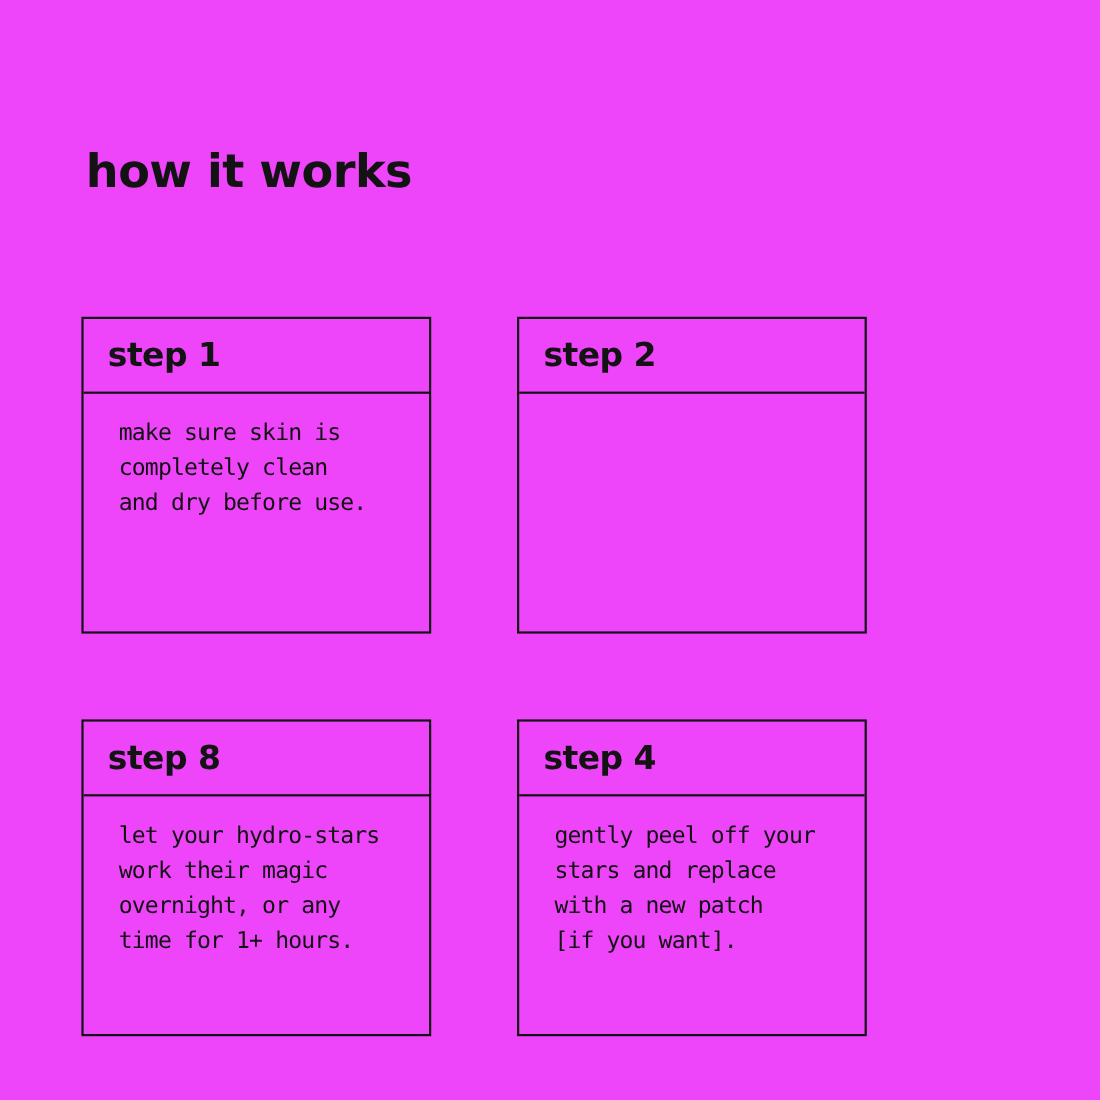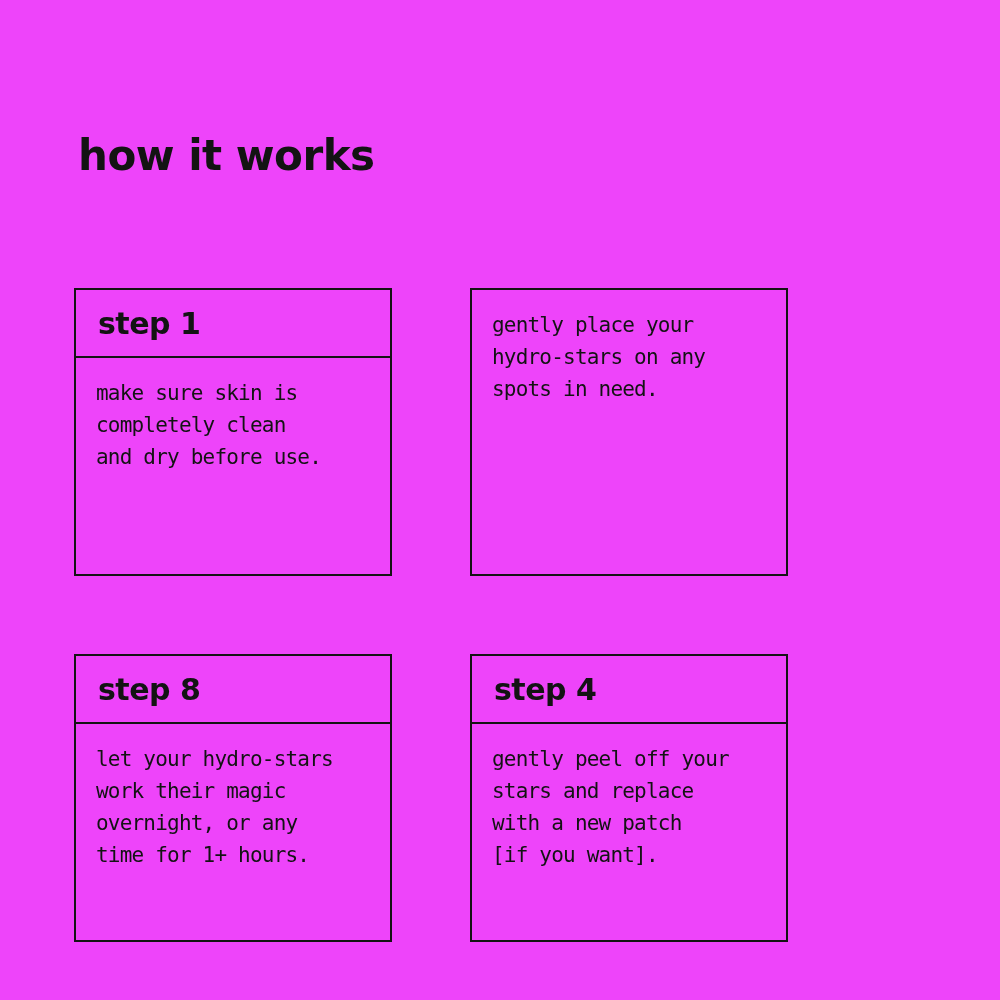--- a/index.html
+++ b/index.html
@@ -51,21 +51,21 @@
   }
   .step-label {
     font-size: 30px;
     font-weight: 800;
     letter-spacing: -0.5px;
     color: var(--ink, #131313);
   }
   .step-card-body {
     box-sizing: border-box;
     flex: 1 1 auto;
-    padding: 19px 20px;
+    padding: 19px 32px;
   }
   .step-description {
     font-family: "DejaVu Sans Mono", "Liberation Mono", monospace;
     font-size: 21px;
     line-height: 32px;
     letter-spacing: -0.8px;
     color: var(--ink, #131313);
     white-space: pre-line;
   }
 </style>
@@ -81,24 +81,22 @@
       <span class="step-label">step 1</span>
     </div>
     <div class="step-card-body">
       <span class="step-description">make sure skin is
 completely clean
 and dry before use.</span>
     </div>
   </div>
 
   <div class="step-card">
-    <div class="step-card-body">
-      <span class="step-description">gently place your
-hydro-stars on any
-spots in need.</span>
+    <div class="step-card-header">
+      <span class="step-label">step 2</span>
     </div>
   </div>
 
   <div class="step-card">
     <div class="step-card-header">
       <span class="step-label">step 8</span>
     </div>
     <div class="step-card-body">
       <span class="step-description">let your hydro-stars
 work their magic

